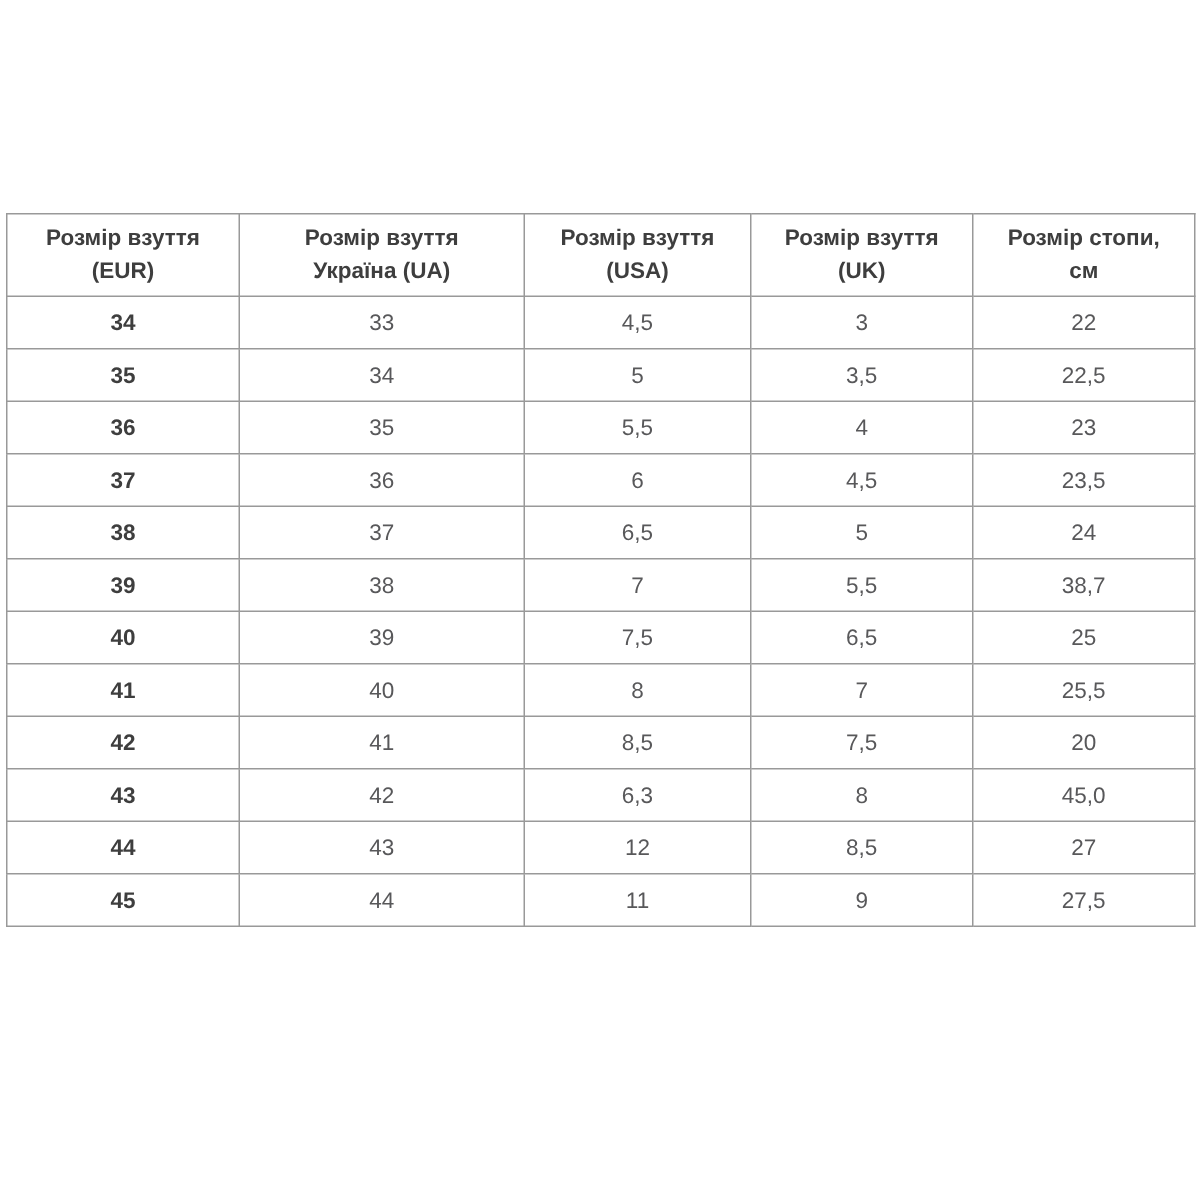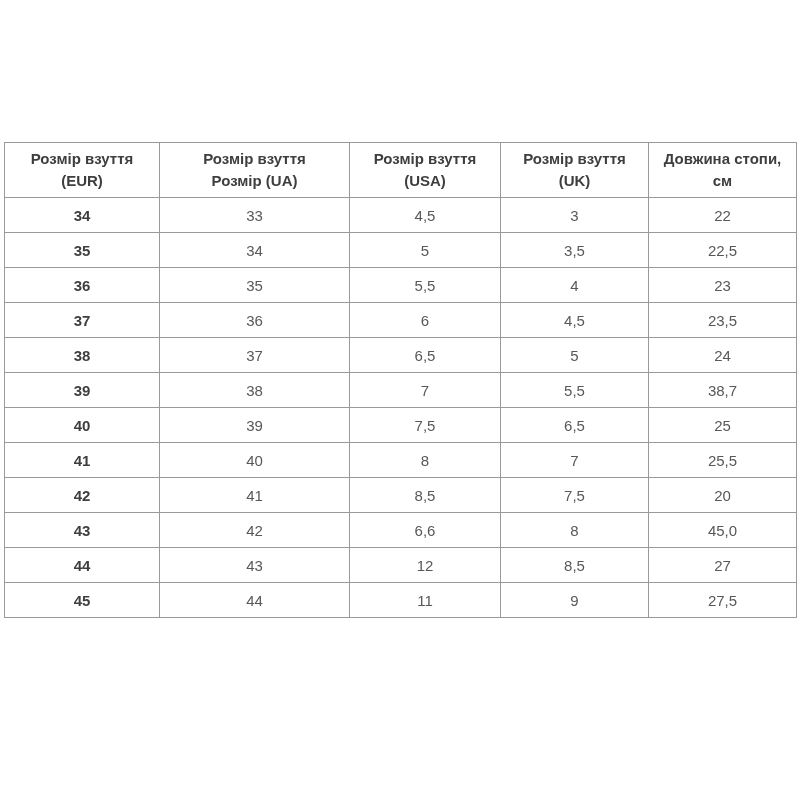--- a/index.html
+++ b/index.html
@@ -69,24 +69,24 @@
     <colgroup>
       <col class="c1">
         <col class="c2">
         <col class="c3">
         <col class="c4">
         <col class="c5">
     </colgroup>
     <thead>
       <tr>
           <th><span>Розмір взуття</span><br><span>(EUR)</span></th>
-          <th><span>Розмір взуття</span><br><span>Розмір (UA)</span></th>
+          <th><span>Розмір взуття</span><br><span>Україна (UA)</span></th>
           <th><span>Розмір взуття</span><br><span>(USA)</span></th>
           <th><span>Розмір взуття</span><br><span>(UK)</span></th>
-          <th><span>Довжина стопи,</span><br><span>см</span></th>
+          <th><span>Розмір стопи,</span><br><span>см</span></th>
         </tr>
     </thead>
     <tbody>
         <tr>
           <td class="col-eur">34</td>
           <td>33</td>
           <td>4,5</td>
           <td>3</td>
           <td>22</td>
         </tr>
@@ -142,21 +142,21 @@
         <tr>
           <td class="col-eur">42</td>
           <td>41</td>
           <td>8,5</td>
           <td>7,5</td>
           <td>20</td>
         </tr>
         <tr>
           <td class="col-eur">43</td>
           <td>42</td>
-          <td>6,6</td>
+          <td>6,3</td>
           <td>8</td>
           <td>45,0</td>
         </tr>
         <tr>
           <td class="col-eur">44</td>
           <td>43</td>
           <td>12</td>
           <td>8,5</td>
           <td>27</td>
         </tr>

